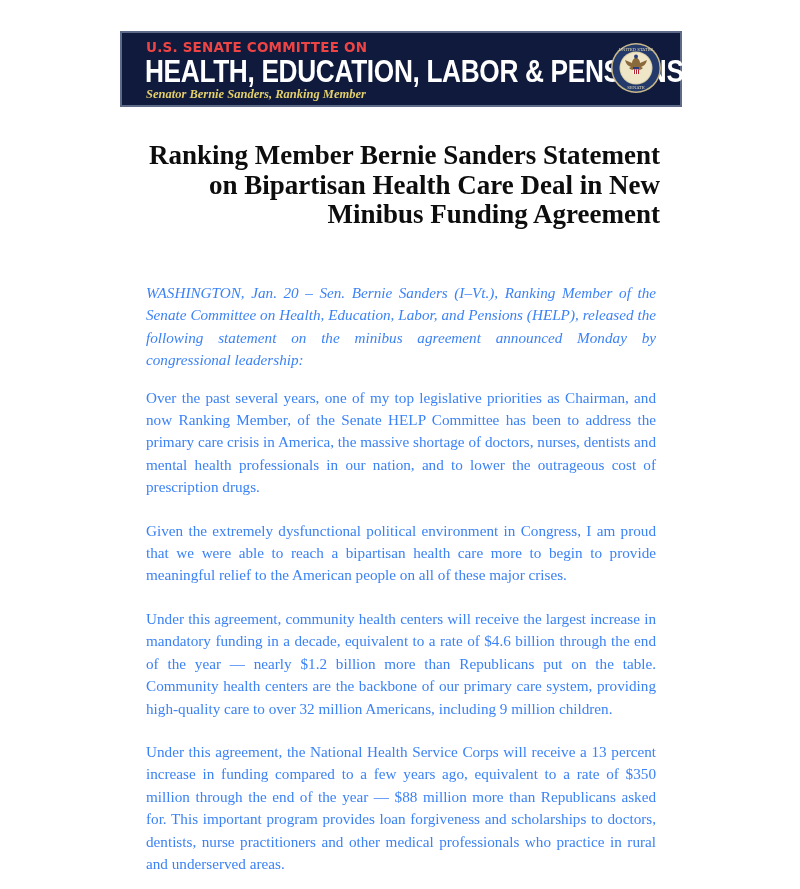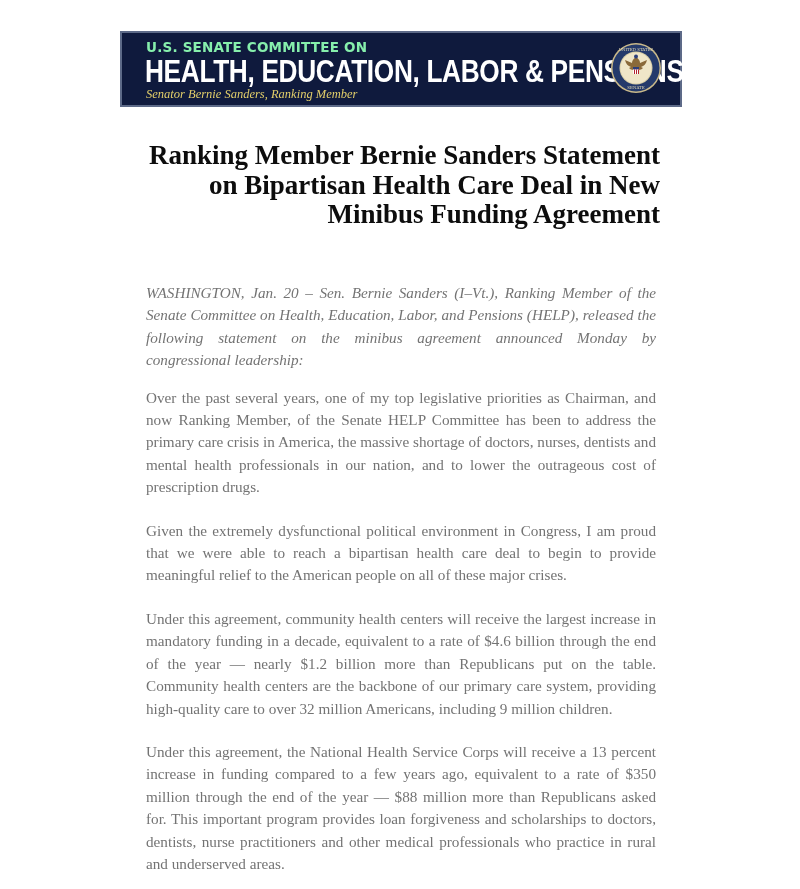--- a/index.html
+++ b/index.html
@@ -25,21 +25,21 @@
       border: 2px solid #5d6a88;
       box-sizing: content-box;
     }
     .banner-line1 {
       position: absolute;
       left: 24px;
       top: 6px;
       font-family: "DejaVu Sans", "Liberation Sans", sans-serif;
       font-weight: bold;
       font-size: 13.5px;
-      color: #86efac;
+      color: #ef4444;
       letter-spacing: 0.2px;
     }
     .banner-line2 {
       position: absolute;
       left: 23px;
       top: 20px;
       font-family: "Liberation Sans", "DejaVu Sans", sans-serif;
       font-weight: bold;
       font-size: 32px;
       color: #ffffff;
@@ -48,21 +48,21 @@
       transform-origin: left top;
       white-space: nowrap;
       line-height: 36px;
     }
     .banner-line3 {
       position: absolute;
       left: 24px;
       top: 54px;
       font-family: "Liberation Serif", "DejaVu Serif", serif;
       font-style: italic;
-      font-weight: normal;
+      font-weight: bold;
       font-size: 12.5px;
       color: #e3cf6a;
       white-space: nowrap;
     }
     .seal {
       position: absolute;
       left: 488px;
       top: 9px;
       width: 52px;
       height: 52px;
@@ -84,21 +84,21 @@
       position: absolute;
       left: 146px;
       top: 282px;
       width: 510px;
     }
     .content p {
       margin: 0;
       text-align: justify;
       font-size: 15.2px;
       line-height: 22.4px;
-      color: #737373;
+      color: #3b82f6;
     }
     .dateline {
       font-style: italic;
       color: #2a2a2a;
       margin-bottom: 15px !important;
     }
     .para {
       margin-bottom: 21px !important;
     }
   </style>
@@ -126,16 +126,16 @@
       <text x="26" y="47" text-anchor="middle" font-size="4" fill="#e9dfb8" font-family="DejaVu Serif, serif">SENATE</text>
     </svg>
   </div>
 </div>
 
 <h1 class="title">Ranking Member Bernie Sanders Statement on Bipartisan Health Care Deal in New Minibus Funding Agreement</h1>
 
 <div class="content">
   <p class="dateline">WASHINGTON, Jan. 20 – Sen. Bernie Sanders (I–Vt.), Ranking Member of the Senate Committee on Health, Education, Labor, and Pensions (HELP), released the following statement on the minibus agreement announced Monday by congressional leadership:</p>
   <p class="para">Over the past several years, one of my top legislative priorities as Chairman, and now Ranking Member, of the Senate HELP Committee has been to address the primary care crisis in America, the massive shortage of doctors, nurses, dentists and mental health professionals in our nation, and to lower the outrageous cost of prescription drugs.</p>
-  <p class="para">Given the extremely dysfunctional political environment in Congress, I am proud that we were able to reach a bipartisan health care deal to begin to provide meaningful relief to the American people on all of these major crises.</p>
+  <p class="para">Given the extremely dysfunctional political environment in Congress, I am proud that we were able to reach a bipartisan health care more to begin to provide meaningful relief to the American people on all of these major crises.</p>
   <p class="para">Under this agreement, community health centers will receive the largest increase in mandatory funding in a decade, equivalent to a rate of $4.6 billion through the end of the year — nearly $1.2 billion more than Republicans put on the table. Community health centers are the backbone of our primary care system, providing high-quality care to over 32 million Americans, including 9 million children.</p>
   <p class="para">Under this agreement, the National Health Service Corps will receive a 13 percent increase in funding compared to a few years ago, equivalent to a rate of $350 million through the end of the year — $88 million more than Republicans asked for. This important program provides loan forgiveness and scholarships to doctors, dentists, nurse practitioners and other medical professionals who practice in rural and underserved areas.</p>
 </div>
 
 </body></html>

